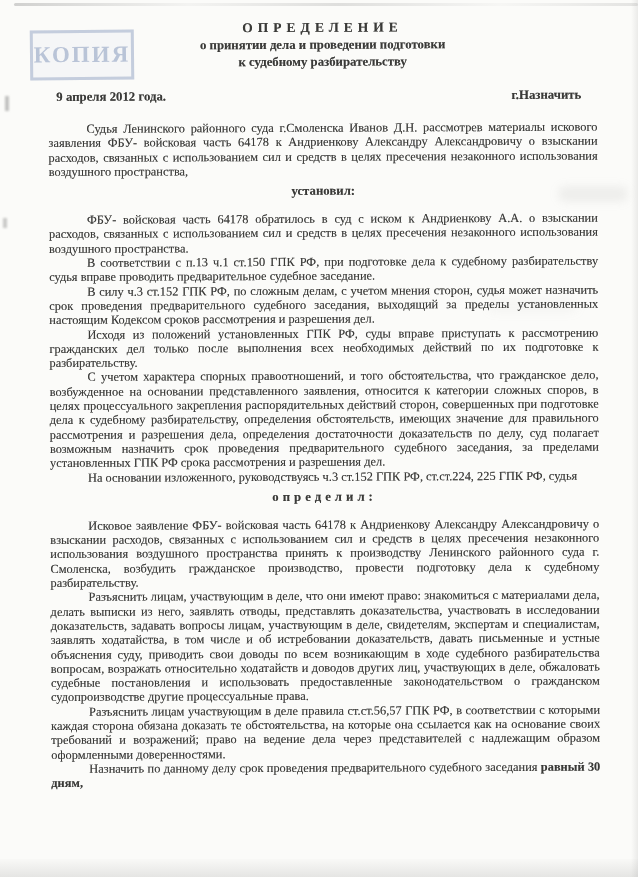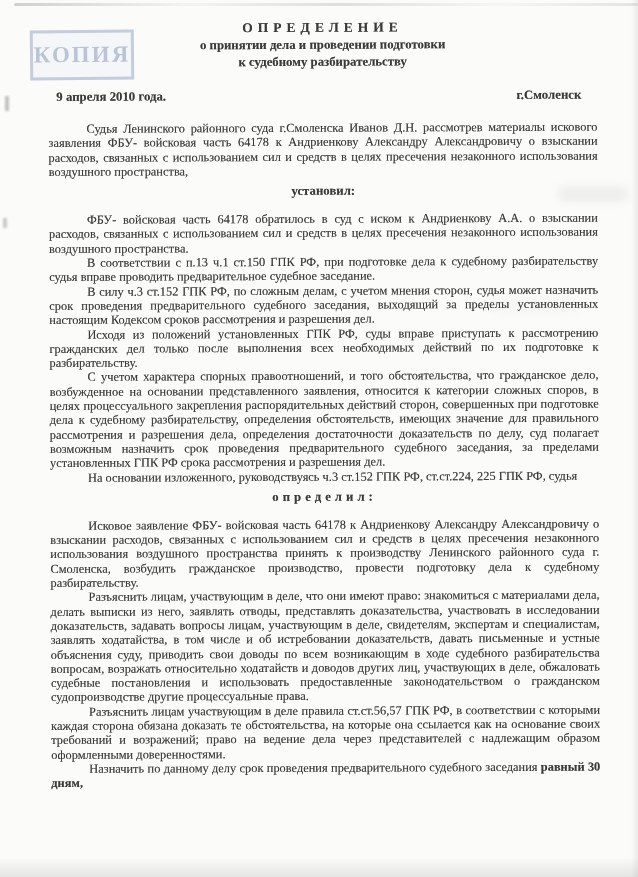--- a/index.html
+++ b/index.html
@@ -118,22 +118,22 @@
 
   <div class="content">
 
     <div class="title">
       <div class="title-main">ОПРЕДЕЛЕНИЕ</div>
       <div class="title-sub">о принятии дела и проведении подготовки</div>
       <div class="title-sub">к судебному разбирательству</div>
     </div>
 
     <div class="dateline">
-      <span>9 апреля  2010 года.</span>
-      <span>г.Смоленск</span>
+      <span>9 апреля  2012 года.</span>
+      <span>г.Назначить</span>
     </div>
 
     <p class="body">Судья Ленинского районного суда г.Смоленска  Иванов Д.Н. рассмотрев материалы искового заявления ФБУ- войсковая часть 64178 к Андриенкову Александру Александровичу о взыскании расходов, связанных с использованием сил и средств в целях пресечения незаконного использования воздушного пространства,</p>
 
     <div class="heading">установил:</div>
 
     <p class="body">ФБУ- войсковая часть 64178 обратилось в суд с иском к Андриенкову А.А. о взыскании расходов, связанных с использованием сил и средств в целях пресечения незаконного использования воздушного пространства.</p>
     <p class="body">В соответствии с п.13 ч.1 ст.150 ГПК РФ, при подготовке дела к судебному разбирательству судья вправе проводить предварительное судебное заседание.</p>
     <p class="body">В силу ч.3 ст.152 ГПК РФ,  по сложным делам, с учетом мнения сторон, судья может назначить срок проведения предварительного судебного заседания, выходящий за пределы установленных настоящим Кодексом сроков рассмотрения и разрешения дел.</p>
     <p class="body">Исходя из положений установленных ГПК РФ, суды вправе приступать к рассмотрению гражданских дел только после выполнения всех необходимых действий по их подготовке к разбирательству.</p>

